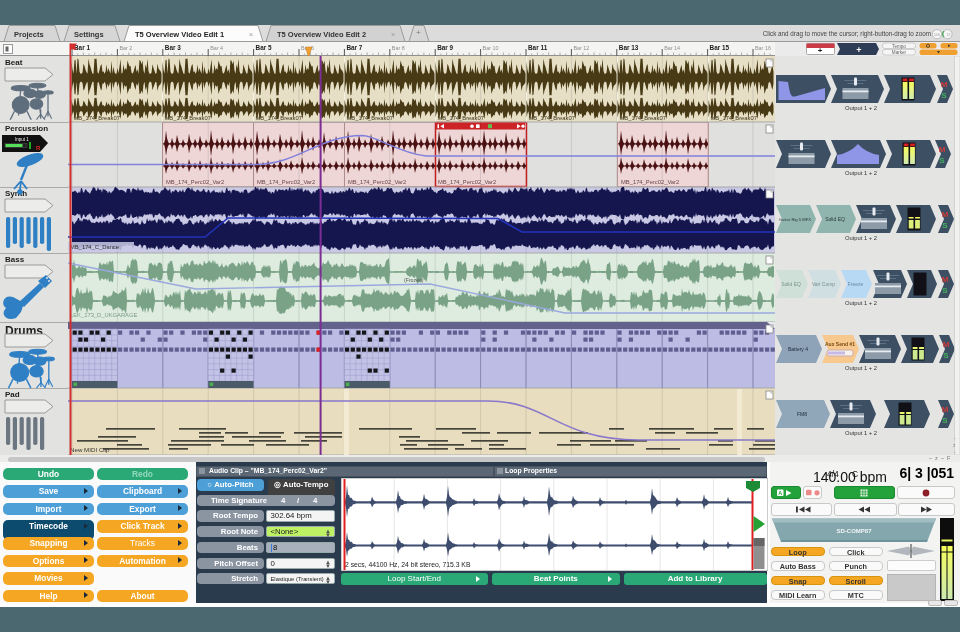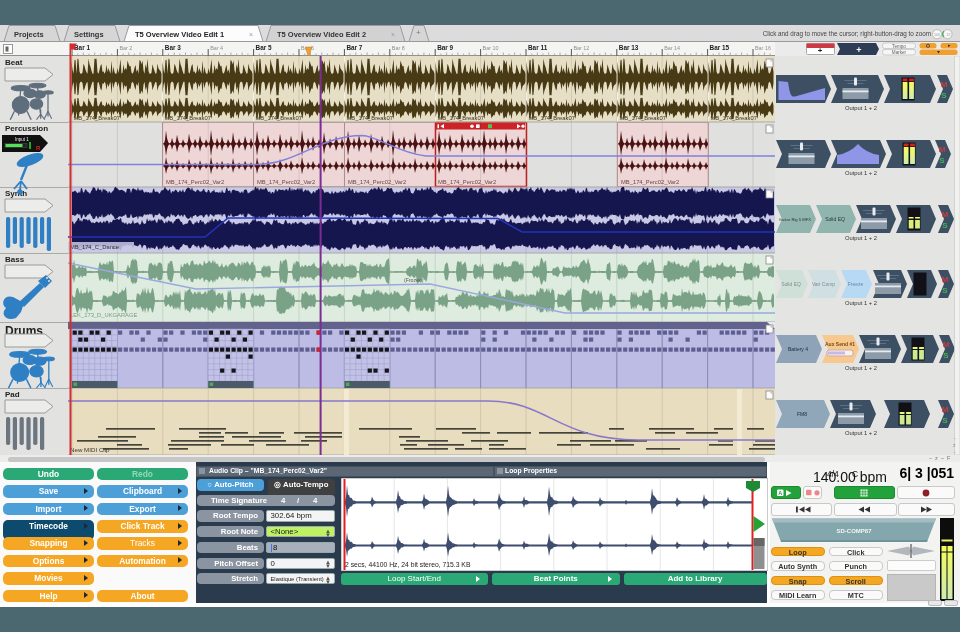--- a/index.html
+++ b/index.html
@@ -1041,21 +1041,21 @@
         <stop offset="1" stop-color="#cdeab0"></stop>
       </linearGradient>
     </defs>
     <rect x="1.5" y="28" width="5" height="53" fill="url(#m2)"></rect>
     <rect x="7.5" y="28" width="5" height="53" fill="url(#m2)"></rect>
     <rect x="1.5" y="21.5" width="11" height="2" fill="#e8f560"></rect>
     <line x1="0" y1="34" x2="14" y2="34" stroke="#0d0d0d" stroke-width="1"></line>
   </svg>
 <div class="abs" style="left:771px;top:546.5px;width:53.5px;height:9.8px;background:#f5a623;border:1px solid #d8940f;border-radius:4px;font-size:7.3px;font-weight:bold;color:#333;line-height:9.5px;text-align:center">Loop</div>
 <div class="abs" style="left:829px;top:546.5px;width:53.5px;height:9.8px;background:#fafafa;border:1px solid #c8c8c8;border-radius:4px;font-size:7.3px;font-weight:bold;color:#333;line-height:9.5px;text-align:center">Click</div>
-<div class="abs" style="left:771px;top:561px;width:53.5px;height:9.8px;background:#fafafa;border:1px solid #c8c8c8;border-radius:4px;font-size:7.3px;font-weight:bold;color:#333;line-height:9.5px;text-align:center">Auto Synth</div>
+<div class="abs" style="left:771px;top:561px;width:53.5px;height:9.8px;background:#fafafa;border:1px solid #c8c8c8;border-radius:4px;font-size:7.3px;font-weight:bold;color:#333;line-height:9.5px;text-align:center">Auto Bass</div>
 <div class="abs" style="left:829px;top:561px;width:53.5px;height:9.8px;background:#fafafa;border:1px solid #c8c8c8;border-radius:4px;font-size:7.3px;font-weight:bold;color:#333;line-height:9.5px;text-align:center">Punch</div>
 <div class="abs" style="left:771px;top:575.5px;width:53.5px;height:9.8px;background:#f5a623;border:1px solid #d8940f;border-radius:4px;font-size:7.3px;font-weight:bold;color:#333;line-height:9.5px;text-align:center">Snap</div>
 <div class="abs" style="left:829px;top:575.5px;width:53.5px;height:9.8px;background:#f5a623;border:1px solid #d8940f;border-radius:4px;font-size:7.3px;font-weight:bold;color:#333;line-height:9.5px;text-align:center">Scroll</div>
 <div class="abs" style="left:771px;top:590px;width:53.5px;height:9.8px;background:#fafafa;border:1px solid #c8c8c8;border-radius:4px;font-size:7.3px;font-weight:bold;color:#333;line-height:9.5px;text-align:center">MIDI Learn</div>
 <div class="abs" style="left:829px;top:590px;width:53.5px;height:9.8px;background:#fafafa;border:1px solid #c8c8c8;border-radius:4px;font-size:7.3px;font-weight:bold;color:#333;line-height:9.5px;text-align:center">MTC</div>
 <svg class="abs" style="left:885px;top:542px" width="52" height="18" viewBox="0 0 52 18">
     <path d="M2 9 L24 4.5 L26 9 L24 13.5 Z" fill="#b2b7bd"></path>
     <path d="M50 9 L28 4.5 L26 9 L28 13.5 Z" fill="#b2b7bd"></path>
     <line x1="26" y1="2" x2="26" y2="16" stroke="#555" stroke-width="1.2"></line>
   </svg>

